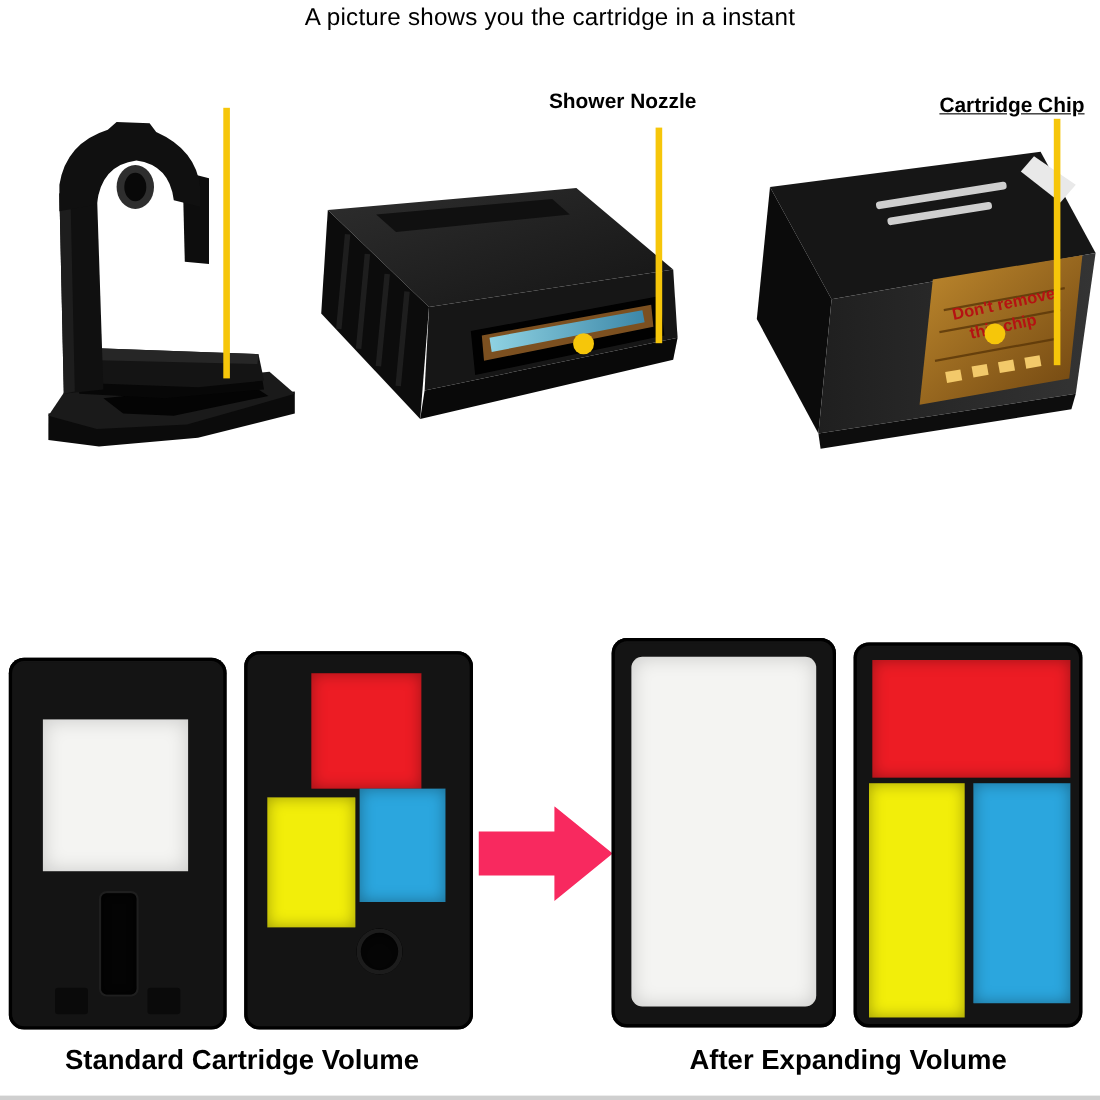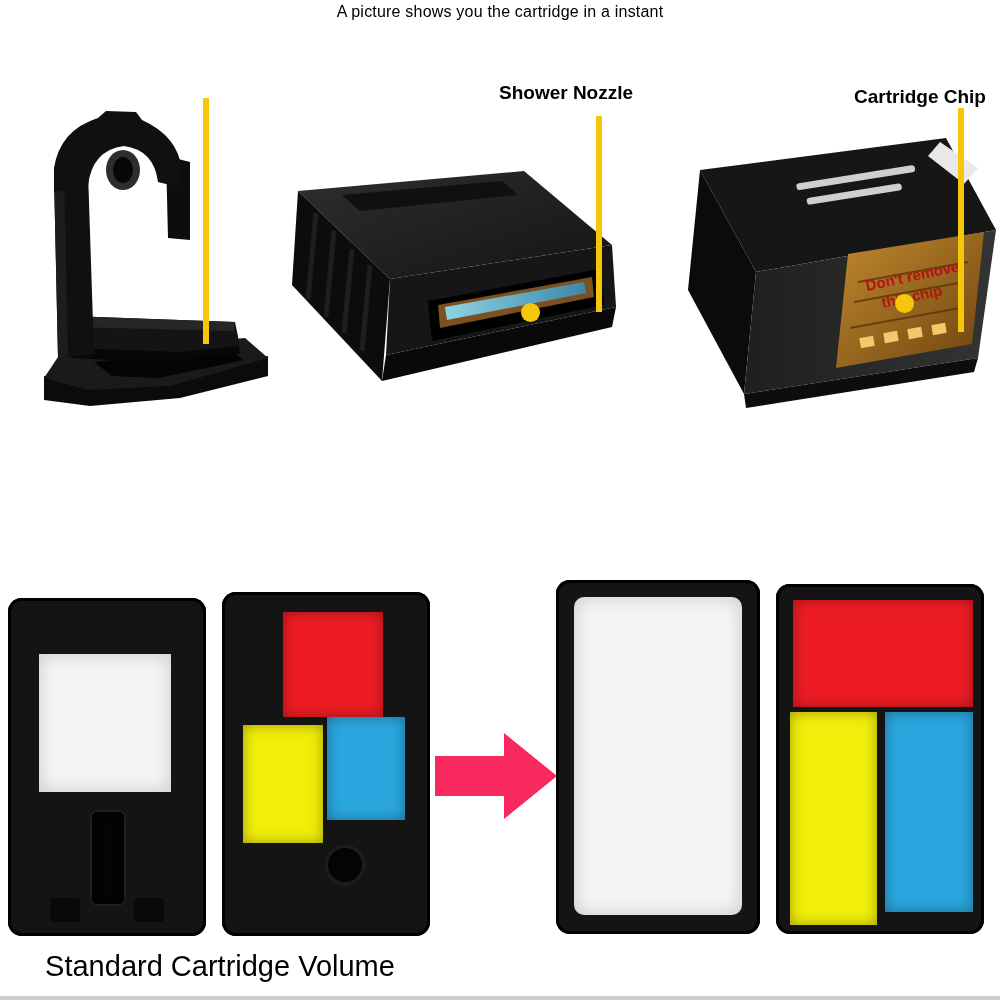--- a/index.html
+++ b/index.html
@@ -3,26 +3,26 @@
 <meta charset="utf-8">
 <style>
   * { margin:0; padding:0; box-sizing:border-box; }
   html,body { background:#ffffff; }
   .page {
     position:relative; width:1000px; height:1000px; background:#fff;
     font-family:"Liberation Sans", sans-serif; color:#000; overflow:hidden;
   }
   .title {
     position:absolute; top:3px; left:0; width:100%; text-align:center;
-    font-size:16px; font-weight:400; letter-spacing:.2px;
+    font-size:22px; font-weight:400; letter-spacing:.2px;
   }
   .callout-label { position:absolute; font-size:19px; font-weight:700; white-space:nowrap; z-index:5; }
   .label-cover  { left:45px;  top:76px; }
   .label-nozzle { left:499px; top:82px; }
-  .label-chip   { left:854px; top:86px; }
+  .label-chip   { left:854px; top:86px;text-decoration:underline; }
 
   .callout-line { position:absolute; width:6px; background:var(--callout-yellow,#f6c60a); z-index:3; }
   .line-cover  { left:203px; top:98px;  height:246px; }
   .line-nozzle { left:596px; top:116px; height:196px; }
   .line-chip   { left:958px; top:108px; height:224px; }
 
   .callout-dot { position:absolute; width:19px; height:19px; border-radius:50%;
     background:var(--callout-yellow,#f6c60a); z-index:4; }
   .dot-nozzle { left:521px; top:303px; }
   .dot-chip   { left:895px; top:294px; }
@@ -59,21 +59,21 @@
     background:#050505; box-shadow: inset 0 0 0 4px #1c1c1c, inset 0 4px 8px #000; }
 
   .c3-sponge { left:18px; top:17px; width:168px; height:318px; border-radius:10px; }
 
   .c4-red    { left:17px;  top:16px;  width:180px; height:107px; }
   .c4-yellow { left:14px;  top:128px; width:87px;  height:213px; }
   .c4-blue   { left:109px; top:128px; width:88px;  height:200px; }
 
   .arrow-svg { position:absolute; left:435px; top:733px; z-index:1; }
 
-  .volume-label { position:absolute; top:950px; text-align:center; font-size:29px; font-weight:400; white-space:nowrap; }
+  .volume-label { position:absolute; top:950px; text-align:center; font-size:25px; font-weight:700; white-space:nowrap; }
   .vl-standard { left:8px;   width:424px; }
   .vl-expanded { left:556px; width:430px; }
 
   .bottom-strip { position:absolute; left:0; top:996px; width:100%; height:4px; background:#cfcfcf; }
 </style>
 </head>
 <body>
 
 <div class="page">
 
@@ -185,15 +185,16 @@
     <div class="sponge sponge-white c3-sponge"></div>
   </div>
 
   <div class="cutaway" id="cut-exp-color">
     <div class="sponge sponge-red c4-red"></div>
     <div class="sponge sponge-yellow c4-yellow"></div>
     <div class="sponge sponge-blue c4-blue"></div>
   </div>
 
   <div class="volume-label vl-standard">Standard Cartridge Volume</div>
+  <div class="volume-label vl-expanded">After Expanding Volume</div>
 
   <div class="bottom-strip"></div>
 </div>
 
 </body></html>

